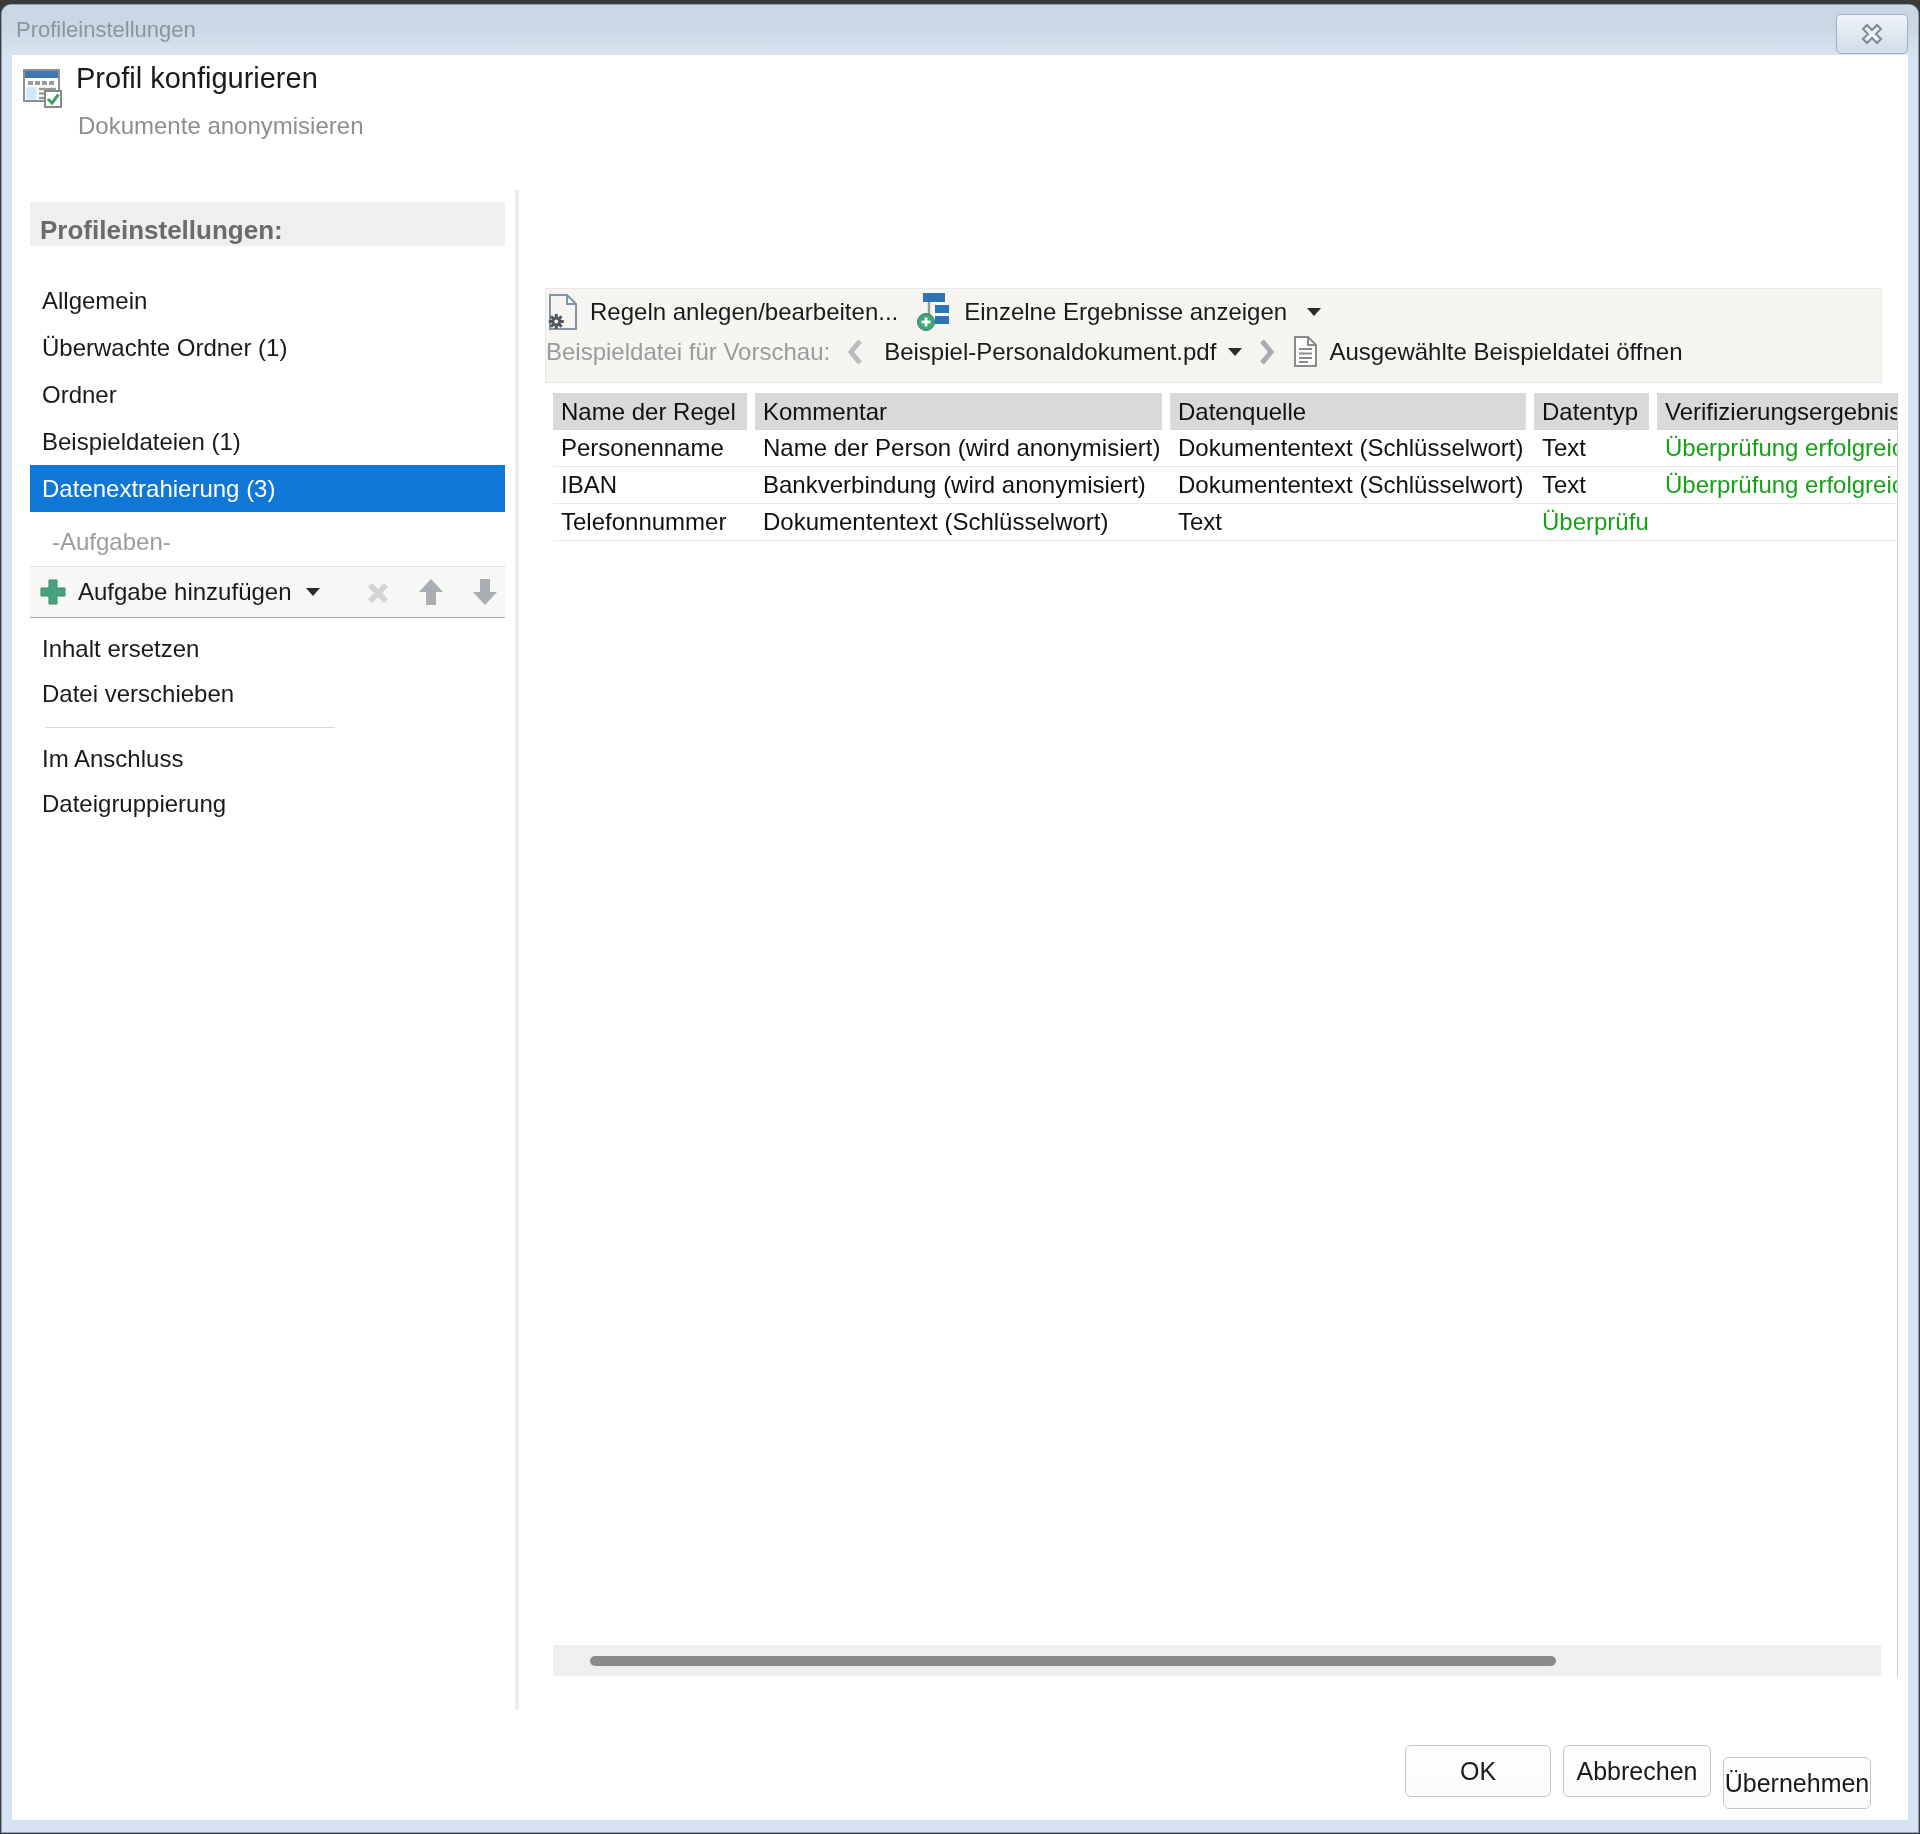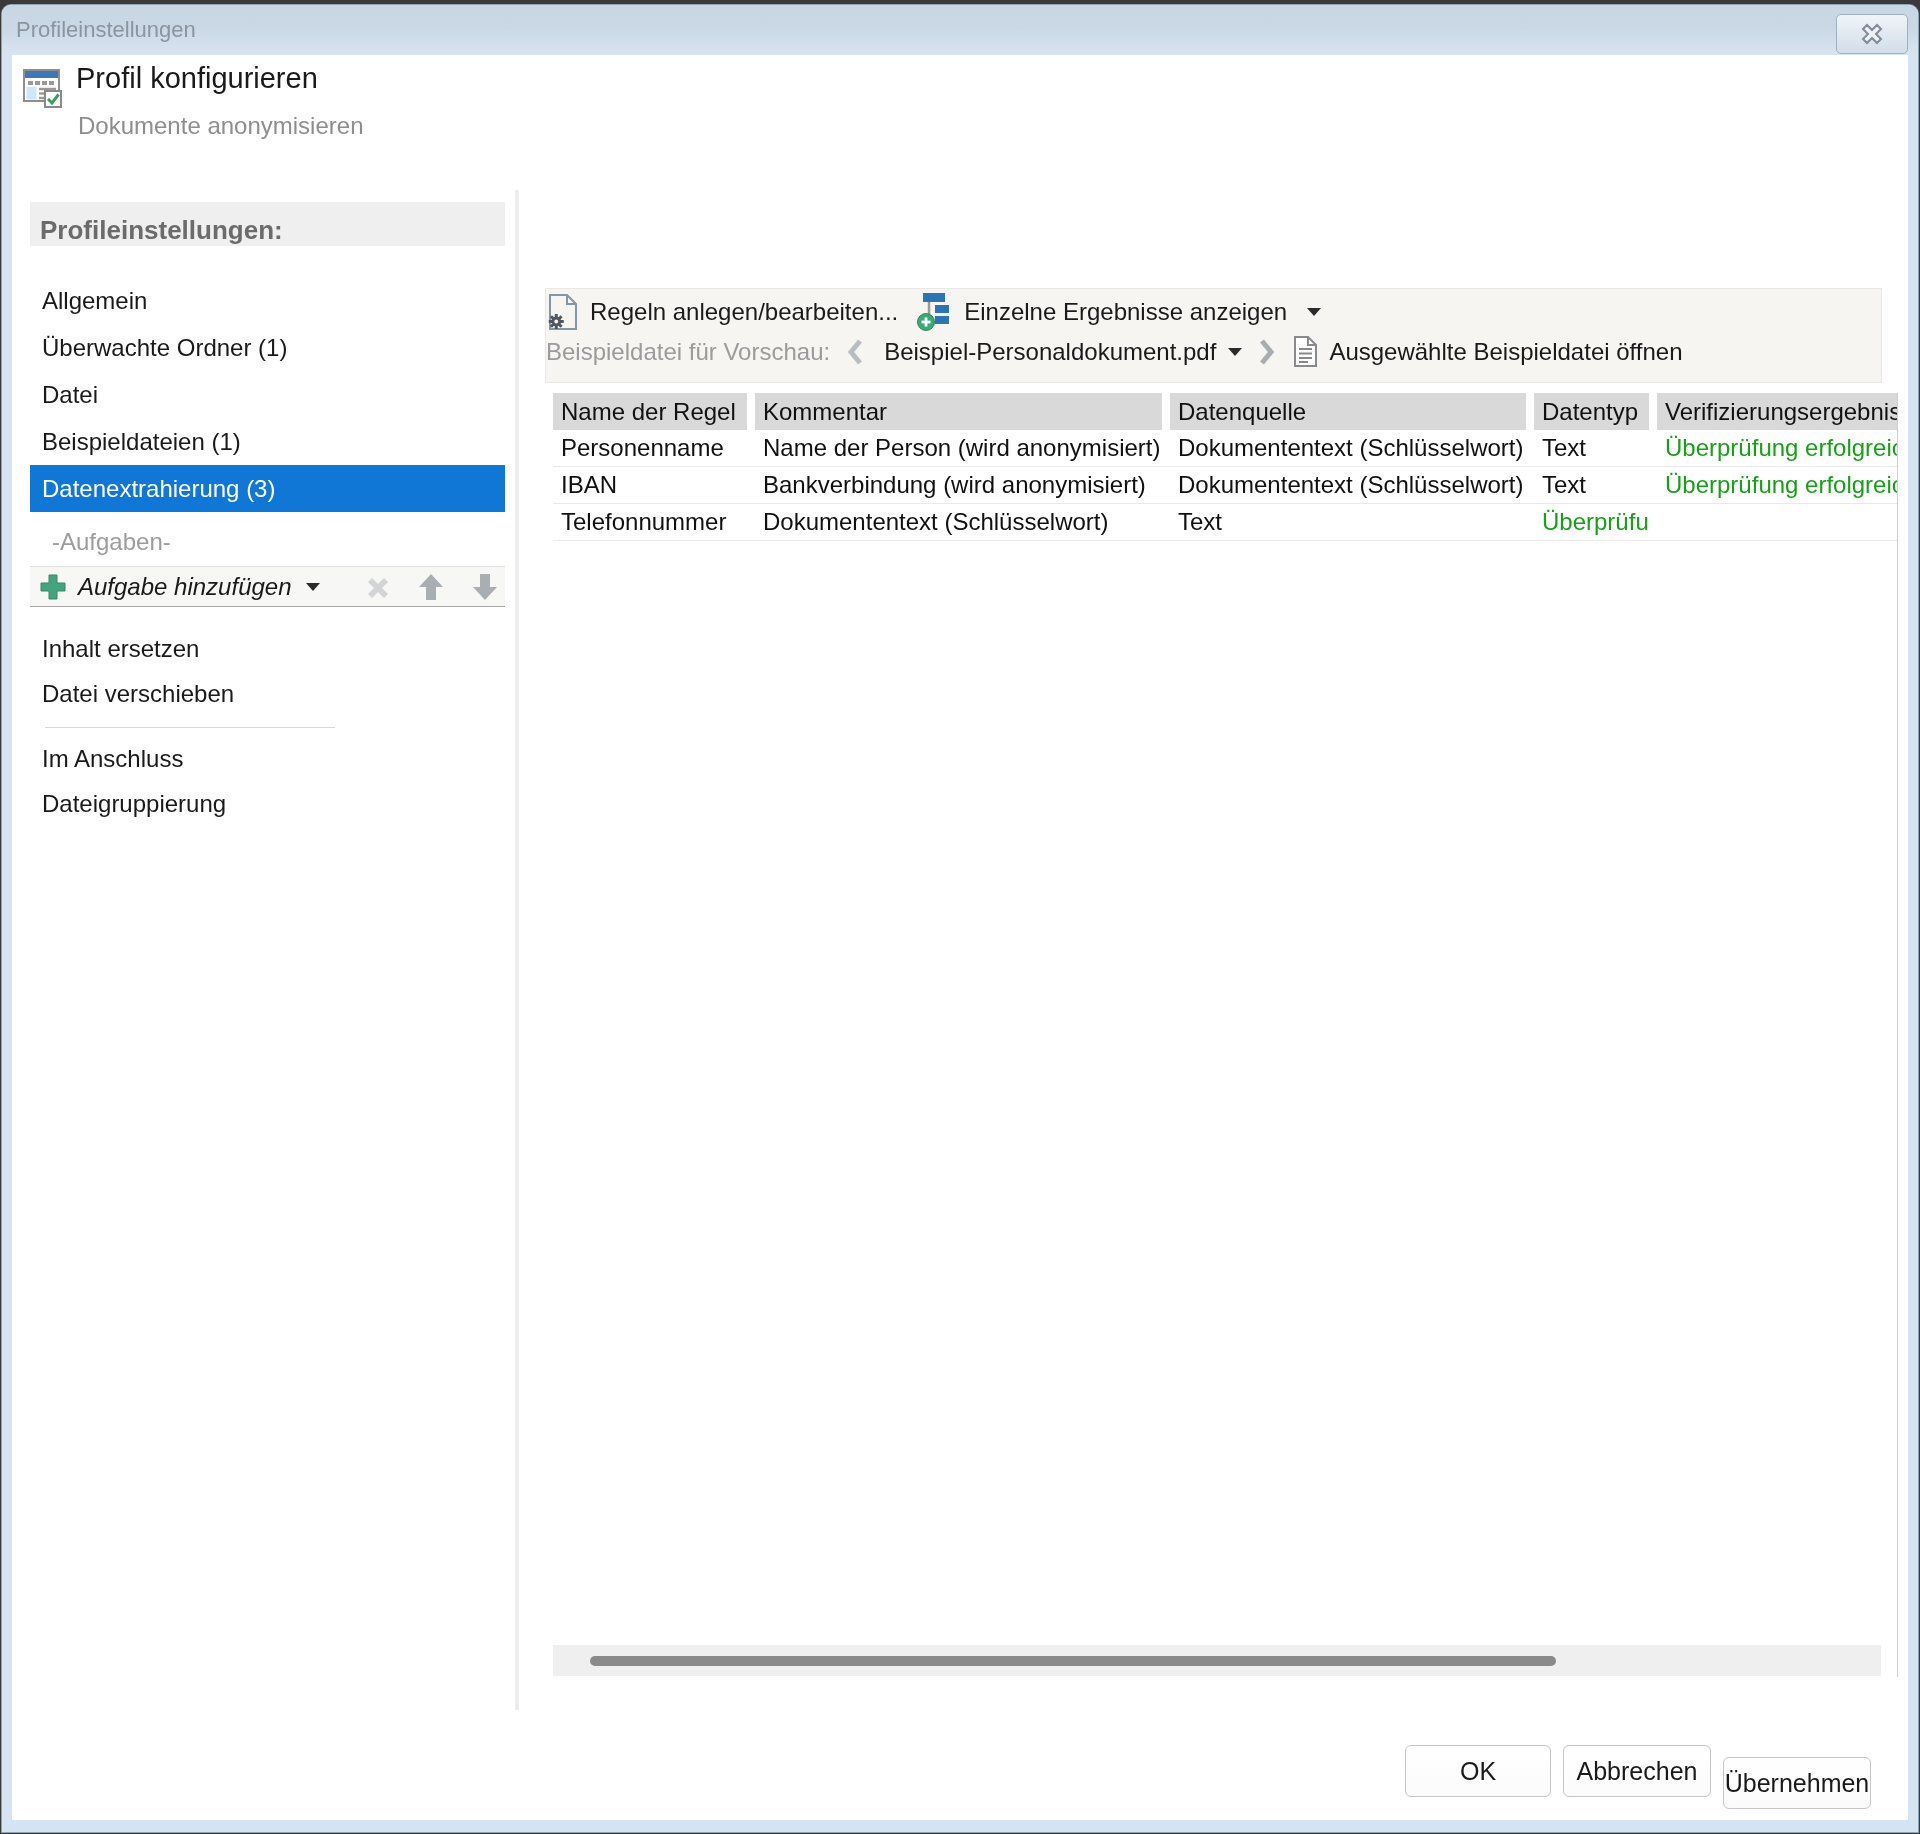--- a/index.html
+++ b/index.html
@@ -49,23 +49,23 @@
     line-height:56px;padding-left:10px;box-sizing:border-box;
   }
   .side-items{position:absolute;left:30px;top:277px;width:475px;}
   .side-item{height:47px;line-height:47px;padding-left:12px;font-size:24px;color:#1a1a1a;white-space:nowrap;}
   .side-item.selected{background:#1177d7;color:#ffffff;}
   .tasks-heading{
     position:absolute;left:30px;top:520px;height:44px;line-height:44px;
     padding-left:22px;font-size:24px;color:#9d9d9d;
   }
   .task-toolbar{
-    position:absolute;left:30px;top:566px;width:475px;height:41px;box-sizing:border-box;
+    position:absolute;left:30px;top:566px;width:475px;height:52px;box-sizing:border-box;
     background:#f7f7f6;border-top:1px solid #e0e0e0;border-bottom:1px solid #a6a6a6;
-    display:flex;align-items:center;padding-left:8px;font-style:italic;
+    display:flex;align-items:center;padding-left:8px;
   }
   .task-toolbar .label{font-size:24px;color:#1a1a1a;margin-left:10px;white-space:nowrap;}
   .caret{width:0;height:0;border-left:7px solid transparent;border-right:7px solid transparent;
          border-top:8px solid #2b2b2b;display:inline-block;}
   .task-toolbar .caret{margin-left:14px;}
   .tt-btns{display:flex;align-items:center;gap:20px;margin-left:42px;}
   .side-list2{position:absolute;left:30px;top:626px;width:475px;}
   .side-list2 .side-item{height:45px;line-height:45px;}
   .side-divider{position:absolute;left:45px;top:727px;width:290px;height:1px;background:#d9d9d9;}
   .side-list3{position:absolute;left:30px;top:736px;width:475px;}
@@ -154,21 +154,21 @@
     <rect x="27" y="27" width="16" height="16" fill="#ffffff" stroke="#8a8a8a" stroke-width="2"></rect>
     <path d="M30 35 L34 39 L40.5 30.5" fill="none" stroke="#3aa060" stroke-width="3"></path>
   </svg>
   <div class="page-title">Profil konfigurieren</div>
   <div class="page-subtitle">Dokumente anonymisieren</div>
 
   <div class="side-heading">Profileinstellungen:</div>
   <div class="side-items">
     <div class="side-item">Allgemein</div>
     <div class="side-item">Überwachte Ordner (1)</div>
-    <div class="side-item">Datei</div>
+    <div class="side-item">Ordner</div>
     <div class="side-item">Beispieldateien (1)</div>
     <div class="side-item selected">Datenextrahierung (3)</div>
   </div>
   <div class="tasks-heading">-Aufgaben-</div>
 
   <div class="task-toolbar">
     <svg width="30" height="30" viewBox="0 0 30 30">
       <path d="M11 3 H19 V11 H27 V19 H19 V27 H11 V19 H3 V11 H11 Z" fill="#45a47f" stroke="#378a68" stroke-width="1"></path>
     </svg>
     <span class="label">Aufgabe hinzufügen</span>

